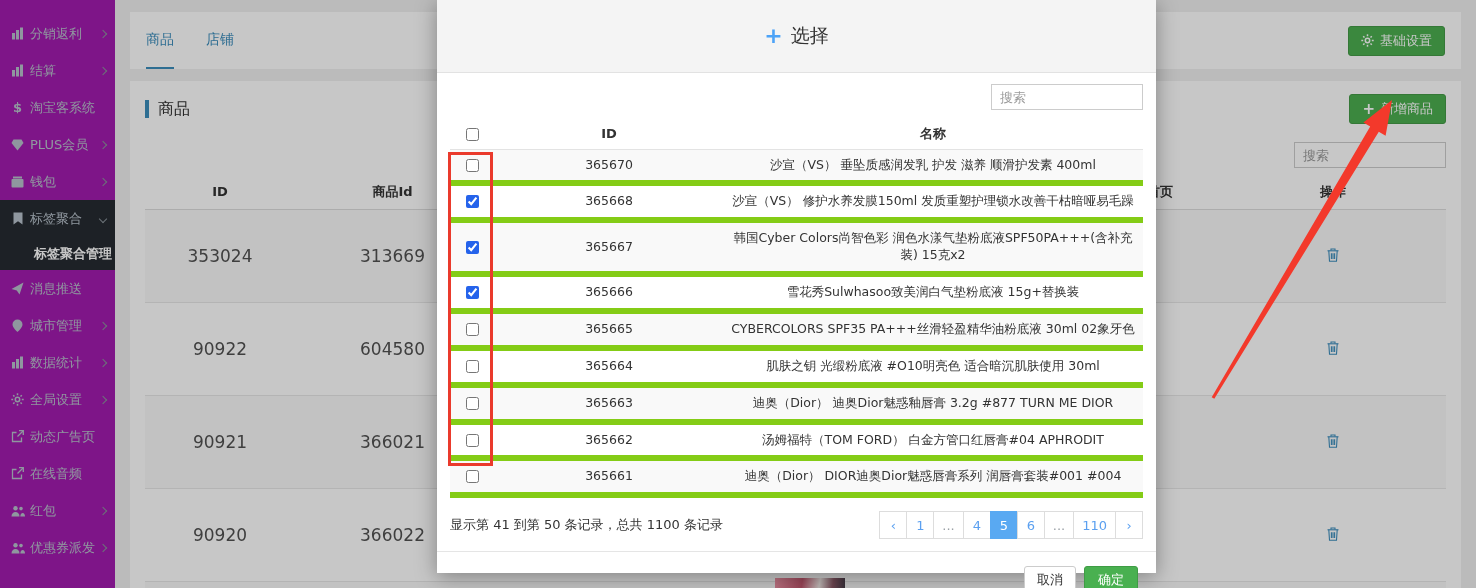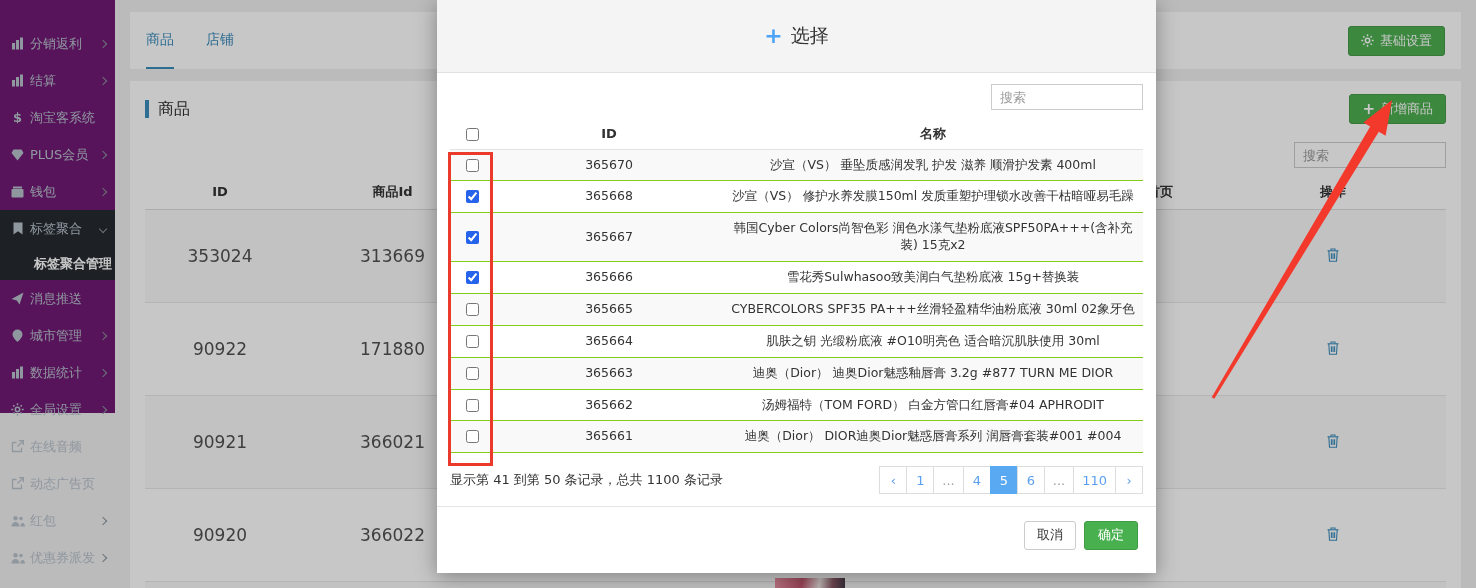--- a/index.html
+++ b/index.html
@@ -1,21 +1,21 @@
 <!DOCTYPE html>
 <html><head>
 <meta charset="utf-8">
 <style>
   * { margin:0; padding:0; box-sizing:border-box; }
   html,body { width:1476px; height:588px; overflow:hidden; }
   body { font-family:"DejaVu Sans","Liberation Sans",sans-serif; font-size:13px; color:#333; }
   #app { position:relative; width:1476px; height:588px; background:#f0f0f0; overflow:hidden; }
 
   
-  .sidebar { position:absolute; left:0; top:0; width:115px; height:413px; background:#701a75; z-index:10; padding-top:25px; }
+  .sidebar { position:absolute; left:0; top:0; width:115px; height:588px; background:#a21caf; z-index:10; padding-top:15px; }
   .side-item { display:flex; align-items:center; height:37px; padding:0 9px 0 10px; color:#b8c2cc; font-size:13px; gap:5px; cursor:pointer; white-space:nowrap; }
   .side-item .ico { flex:0 0 15px; width:15px; display:flex; align-items:center; justify-content:center; }
   .side-item .lbl { flex:1; overflow:hidden; }
   .chev { width:6px; height:6px; border-right:1.5px solid #8a939b; border-bottom:1.5px solid #8a939b; transform:rotate(-45deg); flex:0 0 auto; }
   .chev.down { transform:rotate(45deg); }
   .side-group { background:#262b31; }
   .side-sub { display:flex; align-items:center; height:33px; padding-left:34px; color:#ffffff; font-weight:bold; font-size:13px; cursor:pointer; }
   .dollar { font-size:13px; font-weight:bold; }
 
   
@@ -46,21 +46,21 @@
   .overlay { position:absolute; inset:0; background:rgba(0,0,0,0.22); z-index:30; }
 
   
   .modal { position:absolute; left:437px; top:0; width:719px; height:573px; background:#fff; z-index:50; box-shadow:0 4px 20px rgba(0,0,0,0.35); }
   .modal-head { height:73px; background:#f4f4f4; border-bottom:1px solid #e2e2e2; display:flex; align-items:center; justify-content:center; gap:8px; }
   .modal-title { font-size:19px; color:#333; }
   .modal-plus { color:#4da3f7; font-size:22px; font-weight:bold; line-height:1; }
   .modal-search { display:flex; justify-content:flex-end; padding:11px 13px 9px; }
   .modal-table { width:693px; margin:0 13px; border-collapse:collapse; table-layout:fixed; }
   .modal-table th { height:30px; font-size:13px; font-weight:bold; text-align:center; border-bottom:1px solid #e3e3e3; }
-  .modal-table td { min-height:30px; padding:7px 4px; text-align:center; font-size:12.5px; color:#333; border-bottom:1px solid #84cc16; line-height:1.35; }
+  .modal-table td { min-height:30px; padding:7px 4px; text-align:center; font-size:12.5px; color:#333; border-bottom:6px solid #84cc16; line-height:1.35; }
   .modal-table tbody tr:nth-child(odd) { background:#f9f9f9; }
   input[type="checkbox"] { width:13px; height:13px; accent-color:#2563eb; margin:0; vertical-align:middle; cursor:pointer; }
   .modal-info { display:flex; align-items:center; justify-content:space-between; padding:13px 13px 12px; }
   .summary { font-size:13px; color:#333; }
   .pager { display:flex; }
   .page-btn { min-width:28px; height:28px; display:flex; align-items:center; justify-content:center; padding:0 8px; border:1px solid #ddd; background:#fff; color:#5ba0f0; font-size:13px; margin-left:-1px; cursor:pointer; font-family:inherit; }
   .page-btn.ellip { color:#9aa0a6; cursor:default; }
   .page-btn.active { background:#59a9f2; border-color:#59a9f2; color:#fff; }
   .modal-footer { border-top:1px solid #e5e5e5; height:57px; display:flex; align-items:center; justify-content:flex-end; gap:8px; padding:0 18px; }
   .btn-cancel { background:#fff; border:1px solid #ccc; border-radius:3px; height:29px; padding:0 12px; font-size:13px; color:#333; cursor:pointer; font-family:inherit; }
@@ -181,31 +181,31 @@
       <span class="chev"></span>
     </div>
     <div class="side-item">
       <span class="ico">
           <svg width="13" height="13" viewBox="0 0 13 13" fill="none" stroke="currentColor" stroke-width="1.3">
             <path d="M10.5 7.5v4h-9v-9h4"></path>
             <path d="M8 0.7h4.3V5"></path>
             <path d="M12 1L6.5 6.5"></path>
           </svg>
         </span>
-      <span class="lbl">在线音频</span>
+      <span class="lbl">动态广告页</span>
     </div>
     <div class="side-item">
       <span class="ico">
           <svg width="13" height="13" viewBox="0 0 13 13" fill="none" stroke="currentColor" stroke-width="1.3">
             <path d="M10.5 7.5v4h-9v-9h4"></path>
             <path d="M8 0.7h4.3V5"></path>
             <path d="M12 1L6.5 6.5"></path>
           </svg>
         </span>
-      <span class="lbl">动态广告页</span>
+      <span class="lbl">在线音频</span>
     </div>
     <div class="side-item">
       <span class="ico">
           <svg width="14" height="12" viewBox="0 0 14 12" fill="currentColor">
             <circle cx="4.5" cy="3.2" r="2.2"></circle>
             <circle cx="10" cy="3.6" r="1.8"></circle>
             <path d="M0.5 11.5c0-3 1.8-4.6 4-4.6s4 1.6 4 4.6z"></path>
             <path d="M9.3 11.5c0-2.2 1-3.6 2.4-3.6 1.3 0 2.3 1.3 2.3 3.6z"></path>
           </svg>
         </span>
@@ -294,21 +294,21 @@
                     <path d="M4 2.5V1h4v1.5"></path>
                     <path d="M1.8 2.8l0.7 10.4h7l0.7-10.4"></path>
                     <line x1="4.4" y1="5.2" x2="4.4" y2="11"></line>
                     <line x1="6" y1="5.2" x2="6" y2="11"></line>
                     <line x1="7.6" y1="5.2" x2="7.6" y2="11"></line>
                   </svg>
                 </span></td>
           </tr>
           <tr>
             <td>90922</td>
-            <td>171880</td>
+            <td>604580</td>
             <td></td>
               <td></td>
             <td><span class="trash-btn">
                   <svg width="12" height="14" viewBox="0 0 12 14" fill="none" stroke="currentColor" stroke-width="1.1">
                     <path d="M0.5 2.8h11"></path>
                     <path d="M4 2.5V1h4v1.5"></path>
                     <path d="M1.8 2.8l0.7 10.4h7l0.7-10.4"></path>
                     <line x1="4.4" y1="5.2" x2="4.4" y2="11"></line>
                     <line x1="6" y1="5.2" x2="6" y2="11"></line>
                     <line x1="7.6" y1="5.2" x2="7.6" y2="11"></line>

